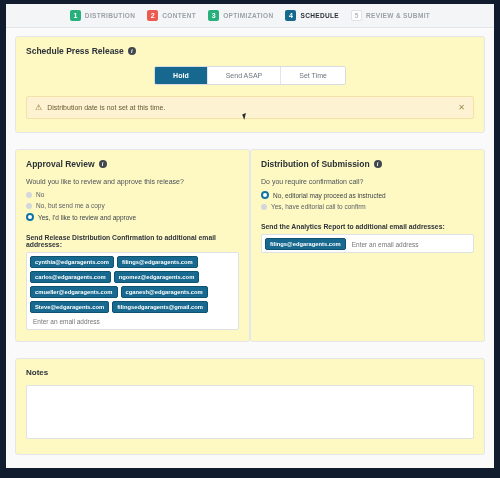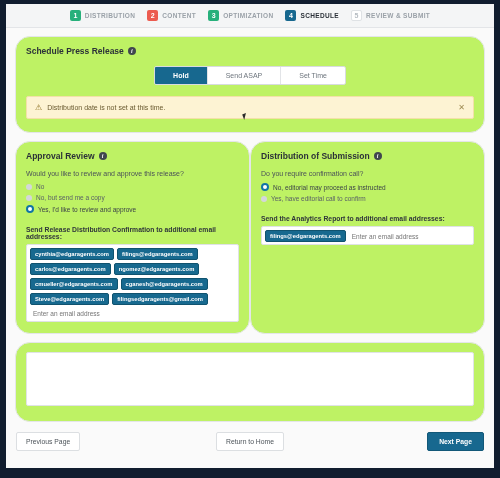--- a/index.html
+++ b/index.html
@@ -63,24 +63,24 @@
   .step-num.green  { background: #27b07b; }
   .step-num.red    { background: #ec5b4f; }
   .step-num.blue   { background: #17688f; }
   .step-num.gray   { background: #fff; color: #b6bcc2; border: 1px solid #dfe2e5; width: 9px; height: 9px; line-height: 9px; }
 
   
   .page {
     padding: 8px 9px 0 9px;
   }
   .card {
-    background: #bef264;
+    background: #fef9c3;
     border: 1px solid #e4e6e9;
-    border-radius: 15px;
-    margin-bottom: 8px;
+    border-radius: 3px;
+    margin-bottom: 16px;
   }
   .card-pad { padding: 9px 10px 11px 10px; }
 
   .card-title {
     font-size: 8.5px;
     font-weight: bold;
     color: #2b3138;
     display: flex;
     align-items: center;
     gap: 4px;
@@ -406,20 +406,21 @@
             <div class="tagbox short">
               <span class="tag">filings@edgaragents.com</span>
               <input class="tag-input" type="text" placeholder="Enter an email address" style="">
             </div>
           </div>
         </div>
       </div>
 
       <div class="card">
         <div class="card-pad">
+          <div class="notes-title">Notes</div>
           <textarea class="notes-area" placeholder="" style=""></textarea>
         </div>
       </div>
 
       <div class="footer">
         <div class="footer-inner">
           <button class="btn btn-light f-left">Previous Page</button>
           <button class="btn btn-light f-mid">Return to Home</button>
           <button class="btn btn-primary f-right">Next Page</button>
         </div>

